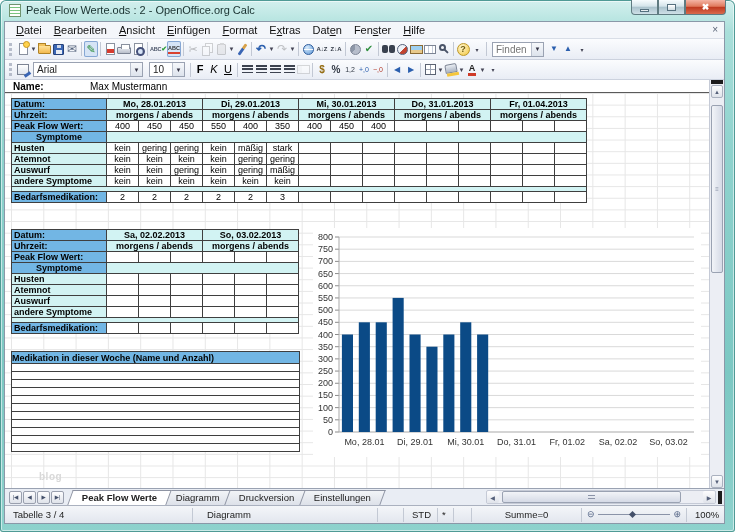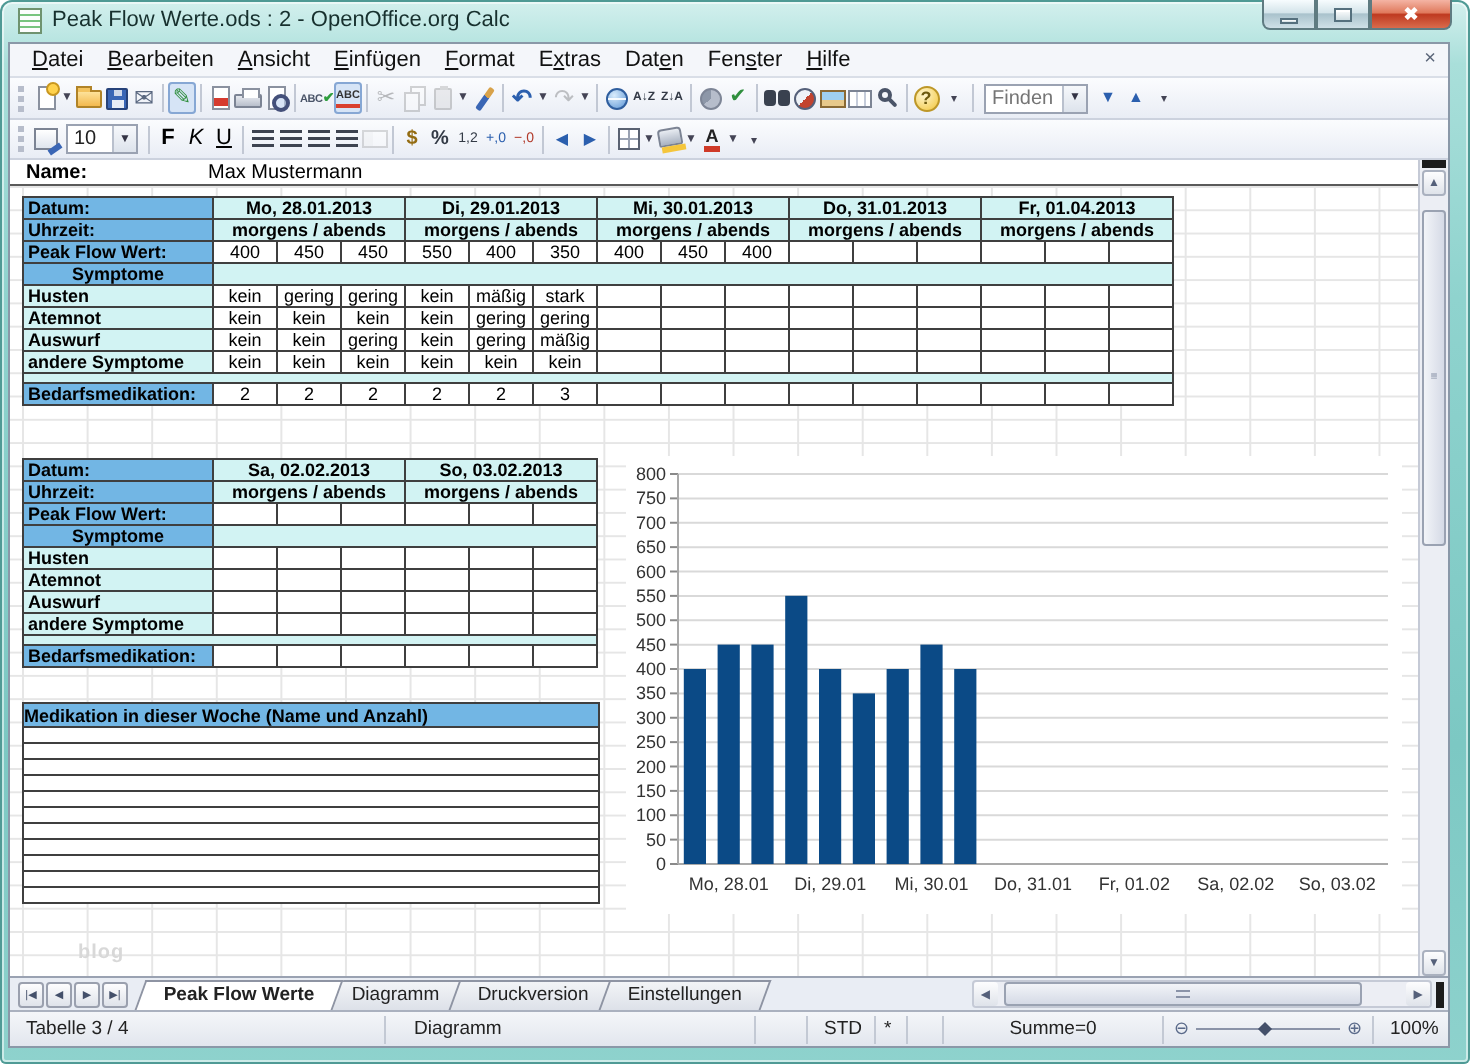--- a/index.html
+++ b/index.html
@@ -90,21 +90,21 @@
   .g-bgcolor::after{content:"";position:absolute;left:0;right:-2px;bottom:-4px;height:3px;background:#f5c63c}
   .g-fontcolor{font-weight:700;font-size:9px;line-height:9px;color:#222;border-bottom:3px solid #cf3a28;padding:0 1px}
   .tglyph{line-height:1}
   
   .sheetwrap{flex:1;position:relative;background:#7f1d1d;min-height:0}
   .sheet{position:absolute;left:0;top:0;right:15px;bottom:0;overflow:hidden;background-color:#fff;
     background-image:linear-gradient(to right,#e6e6e6 1px,rgba(0,0,0,0) 1px),linear-gradient(to bottom,#e6e6e6 1px,rgba(0,0,0,0) 1px);
     background-size:32.3px 11.65px;background-position:6px 13px}
   .namerow{position:absolute;left:0;top:0;width:100%;height:13px;background:#fff;border-bottom:1px solid #5a5a5a;font-size:10px}
   .nlabel{position:absolute;left:8px;top:1px;font-weight:700}
-  .nvalue{position:absolute;left:99px;top:1px}
+  .nvalue{position:absolute;left:85px;top:1px}
   table.wk{position:absolute;border-collapse:collapse;table-layout:fixed;background:#fff;font-size:9px;line-height:10px}
   .wk td{border:1px solid #3f3f3f;height:11px;padding:0 1px;overflow:hidden;white-space:nowrap}
   .wk tr.sp td{height:5px}
   .wk .lbl{background:#72b6e4;font-weight:700;text-align:left;padding-left:2px}
   .wk .lblc{background:#72b6e4;font-weight:700;text-align:center}
   .wk .lblp{background:#d2f3f3;font-weight:700;text-align:left;padding-left:2px}
   .wk .hdr{background:#d2f3f3;font-weight:700;text-align:center}
   .wk .val{background:#fff;text-align:center}
   .wk .band{background:#d2f3f3}
   table.med{position:absolute;left:6px;top:271px;border-collapse:collapse;table-layout:fixed;background:#fff;font-size:9px}
@@ -292,20 +292,24 @@
           <span class="tglyph" style="color: rgb(43, 95, 174); font-size: 8px;">▲</span>
         </span>
         <span class="ic">
           <span class="g g-more">▾</span>
         </span>
       </div>
     <div class="toolbar fmt" id="fmtbar">
         <span class="grip"></span>
         <span class="ic">
           <span class="g g-styles"></span>
+        </span>
+        <span class="combo" style="width: 110px;">
+          <input value="Arial" style="width: 96px;">
+          <span class="dd">▼</span>
         </span>
         <span class="combo" style="width: 36px;">
           <input value="10" style="width: 22px;">
           <span class="dd">▼</span>
         </span>
         <span class="tsep"></span>
         <span class="ic">
           <span class="tglyph" style="font-size: 11px; font-weight: 700;">F</span>
         </span>
         <span class="ic">

